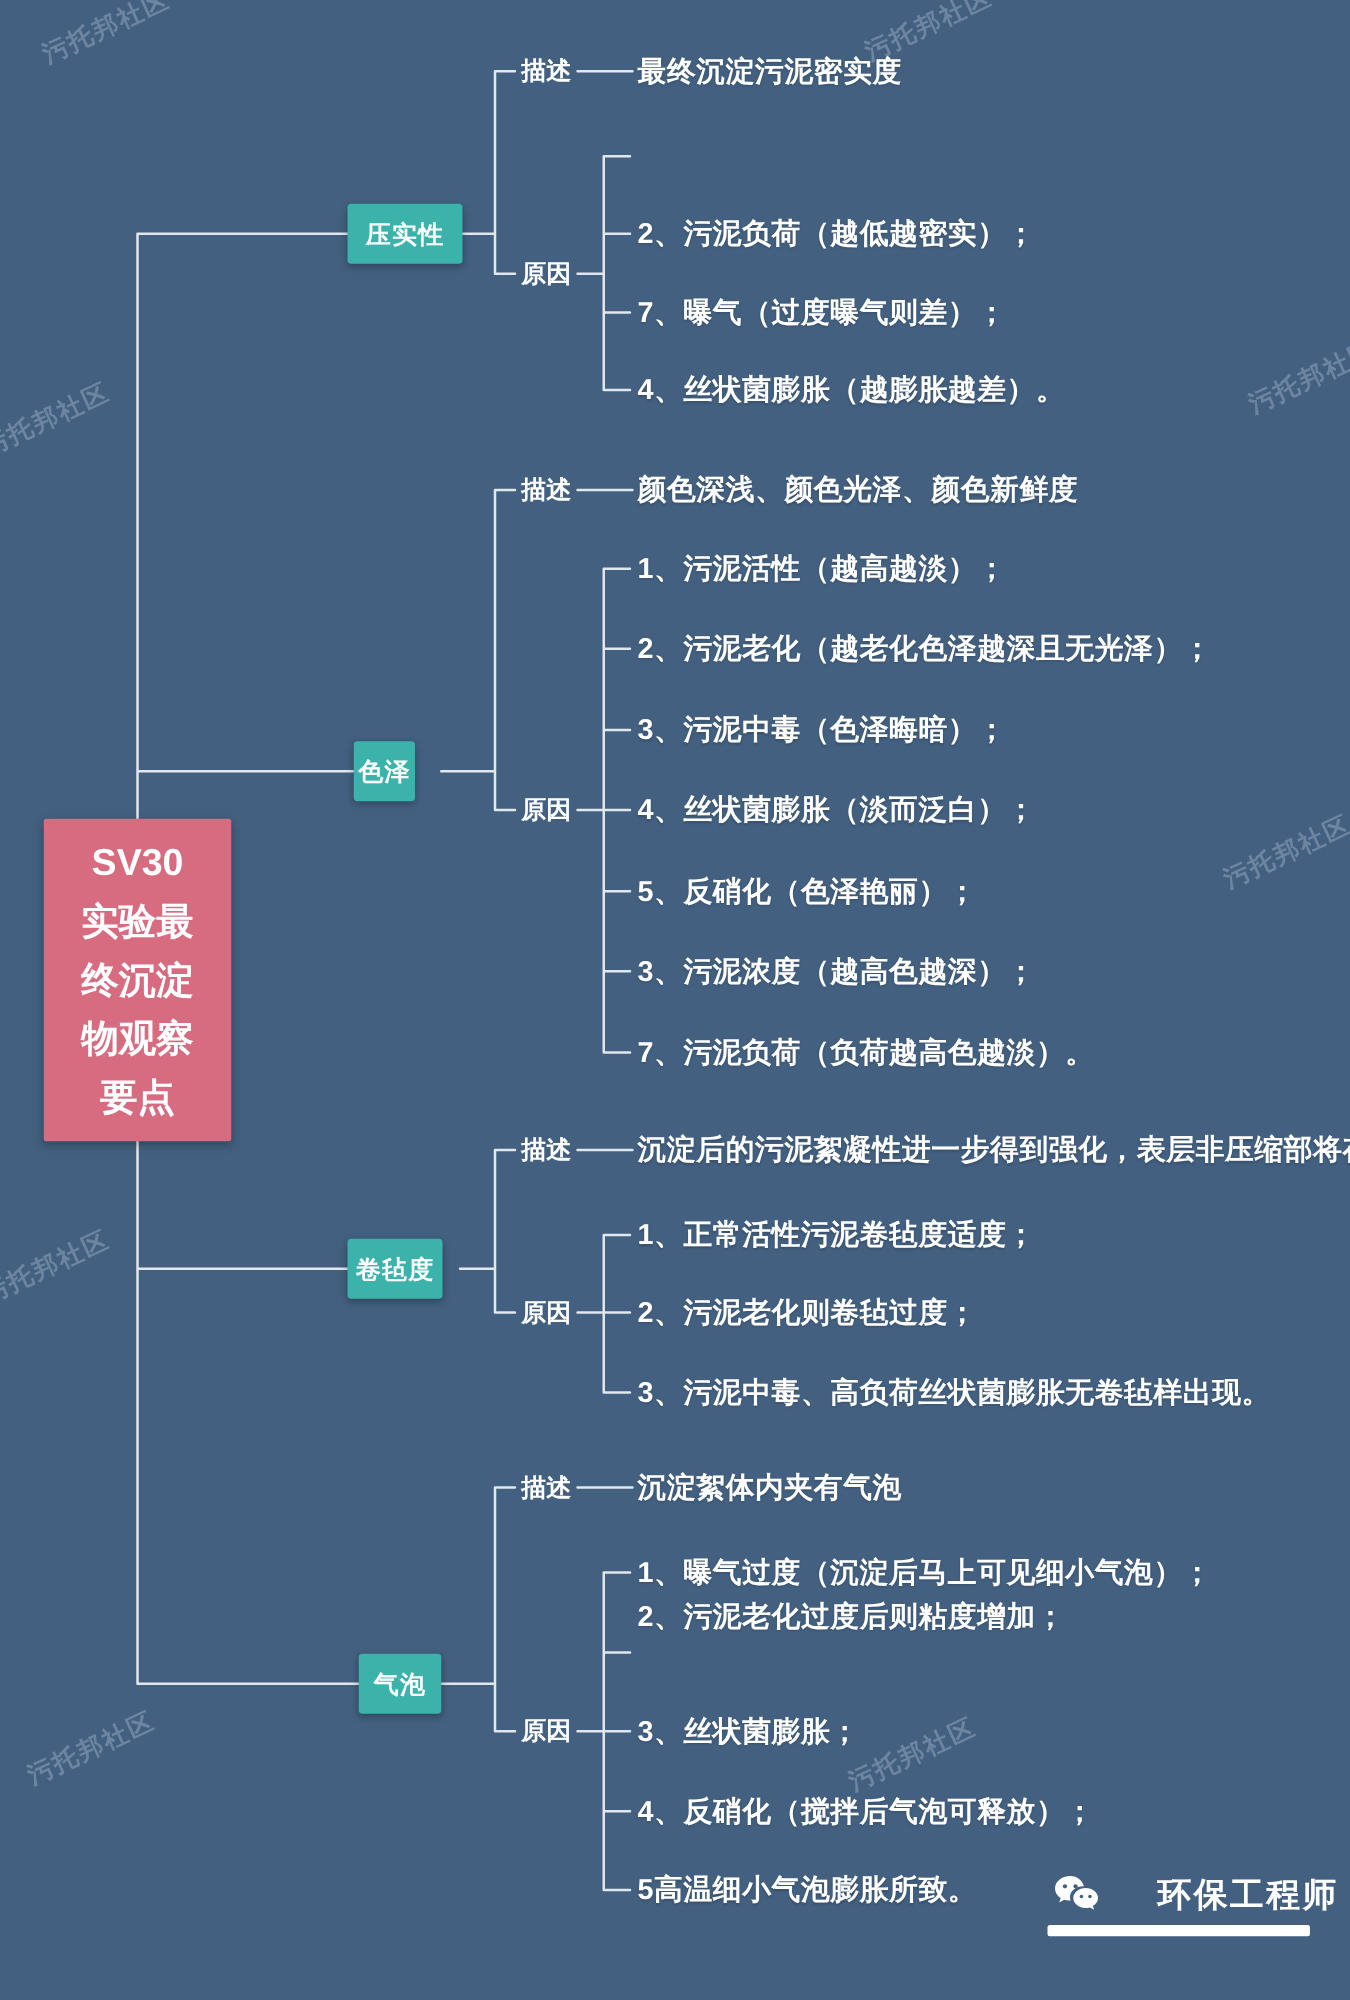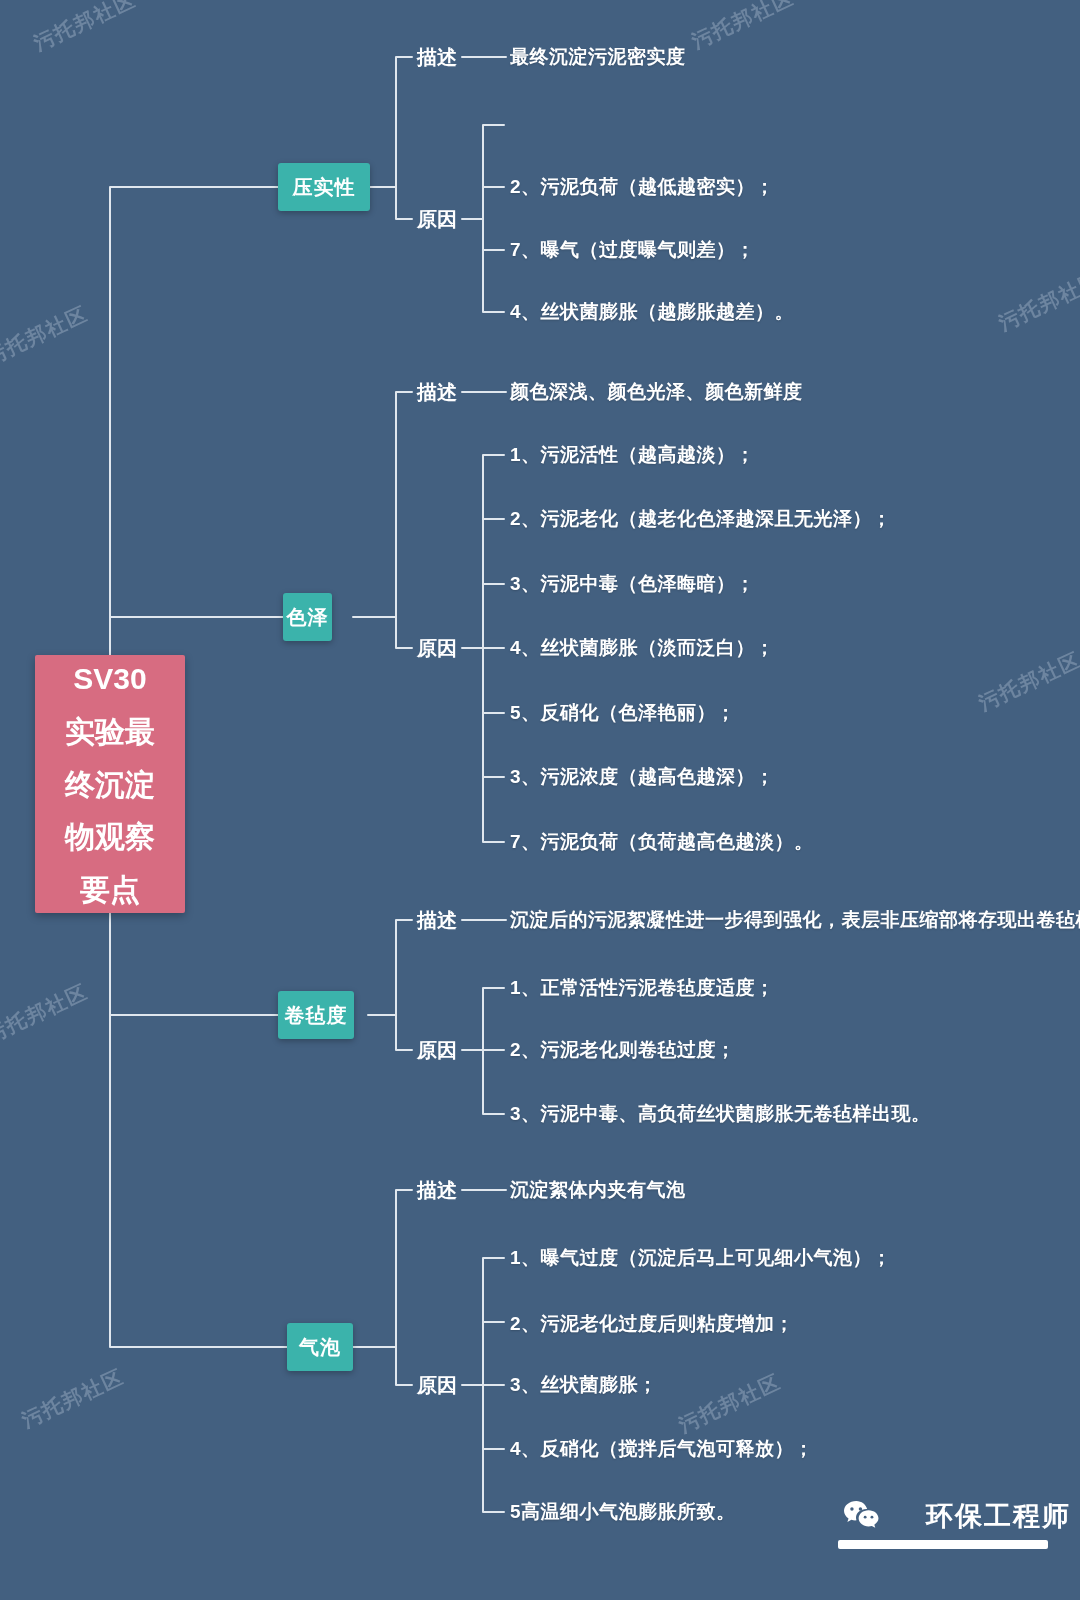--- a/index.html
+++ b/index.html
@@ -6,30 +6,30 @@
     --bg:#436080; --node:#3bb3ab; --root:#d76c81; --line:#e9eef3; --text:#ffffff;
   }
   html,body{margin:0;padding:0;}
   body{background:#2c3e50;font-family:"Liberation Sans","DejaVu Sans",sans-serif;}
   .canvas{position:relative;width:1080px;height:1600px;background:var(--bg);overflow:hidden;margin:0 auto;}
   .lines{position:absolute;left:0;top:0;}
   .lines path{stroke:var(--line);stroke-width:2;fill:none;stroke-linecap:round;opacity:.95;}
   .wm{position:absolute;color:rgba(200,213,227,.32);font-size:20px;font-weight:700;
       transform:rotate(-25deg);white-space:nowrap;pointer-events:none;letter-spacing:2px;}
   .root{position:absolute;left:35px;top:655px;width:150px;height:258px;background:var(--root);
-        display:flex;flex-direction:column;align-items:center;justify-content:space-between;
+        display:flex;flex-direction:column;align-items:center;justify-content:center;
         color:var(--text);font-weight:700;font-size:30px;line-height:47px;
         border-radius:2px;box-shadow:0 3px 8px rgba(0,0,0,.28);}
   .box{position:absolute;height:48px;display:flex;align-items:center;justify-content:center;
        background:var(--node);color:var(--text);font-weight:700;font-size:20px;
        border-radius:3px;box-shadow:0 2px 6px rgba(0,0,0,.28);letter-spacing:1px;}
   .sublabel{position:absolute;left:413px;width:48px;text-align:center;transform:translateY(-50%);
             color:var(--text);font-weight:700;font-size:20px;white-space:nowrap;}
   .leaf{position:absolute;left:510px;transform:translateY(-50%);color:var(--text);
-        font-weight:700;font-size:19px;white-space:nowrap;letter-spacing:.5px;
+        font-weight:700;font-size:23px;white-space:nowrap;letter-spacing:.5px;
         text-shadow:0 1px 2px rgba(0,0,0,.18);}
   .footer{position:absolute;left:842px;top:1498px;display:flex;align-items:center;gap:10px;}
   .footer .name{color:var(--text);font-weight:700;font-size:27px;letter-spacing:2px;margin-left:36px;}
   .footer-bar{position:absolute;left:838px;top:1540px;width:210px;height:9px;background:#fff;border-radius:2px;}
   .wicon{display:block;}
 </style>
 </head>
 <body>
 
 <div class="canvas">
@@ -90,21 +90,21 @@
   <div class="leaf" style="top:920px">沉淀后的污泥絮凝性进一步得到强化，表层非压缩部将存现出卷毡样</div>
   <div class="sublabel" style="top:1050px">原因</div>
   <div class="leaf" style="top:988px">1、正常活性污泥卷毡度适度；</div>
   <div class="leaf" style="top:1050px">2、污泥老化则卷毡过度；</div>
   <div class="leaf" style="top:1114px">3、污泥中毒、高负荷丝状菌膨胀无卷毡样出现。</div>
 
   <div class="sublabel" style="top:1190px">描述</div>
   <div class="leaf" style="top:1190px">沉淀絮体内夹有气泡</div>
   <div class="sublabel" style="top:1385px">原因</div>
   <div class="leaf" style="top:1258px">1、曝气过度（沉淀后马上可见细小气泡）；</div>
-  <div class="leaf" style="top:1324px">2、污泥老化过度后则粘度增加；</div>
+  <div class="leaf" style="top:1293px">2、污泥老化过度后则粘度增加；</div>
   <div class="leaf" style="top:1385px">3、丝状菌膨胀；</div>
   <div class="leaf" style="top:1449px">4、反硝化（搅拌后气泡可释放）；</div>
   <div class="leaf" style="top:1512px">5高温细小气泡膨胀所致。</div>
 
   <div class="footer">
     <svg class="wicon" width="38" height="34" viewBox="0 0 40 36" aria-hidden="true">
       <path fill="#ffffff" d="M15 2C7.8 2 2 6.7 2 12.5c0 3.3 1.9 6.2 4.8 8.1l-1.2 3.7 4.2-2.2c1.3.4 2.7.6 4.2.6.4 0 .8 0 1.2-.1-.3-.9-.5-1.8-.5-2.8 0-5.1 4.9-9.2 11-9.2h.8C25.3 5.8 20.6 2 15 2z"></path>
       <circle fill="#436080" cx="10.4" cy="10.6" r="1.8"></circle>
       <circle fill="#436080" cx="19.4" cy="10.6" r="1.8"></circle>
       <path fill="#ffffff" d="M38.5 20.5c0-4.7-4.7-8.5-10.5-8.5s-10.5 3.8-10.5 8.5S22.2 29 28 29c1.2 0 2.4-.2 3.5-.5l3.6 1.9-1-3.2c2.6-1.5 4.4-3.9 4.4-6.7z"></path>

